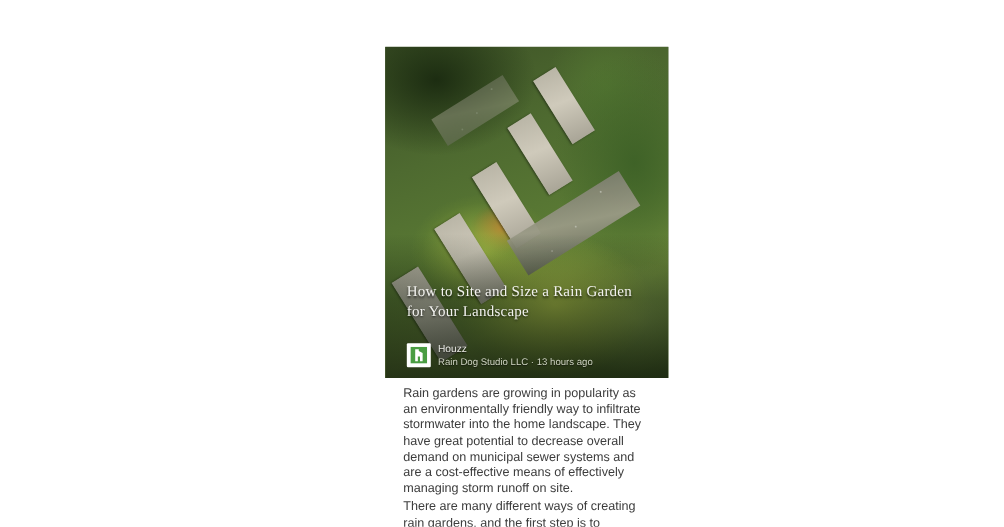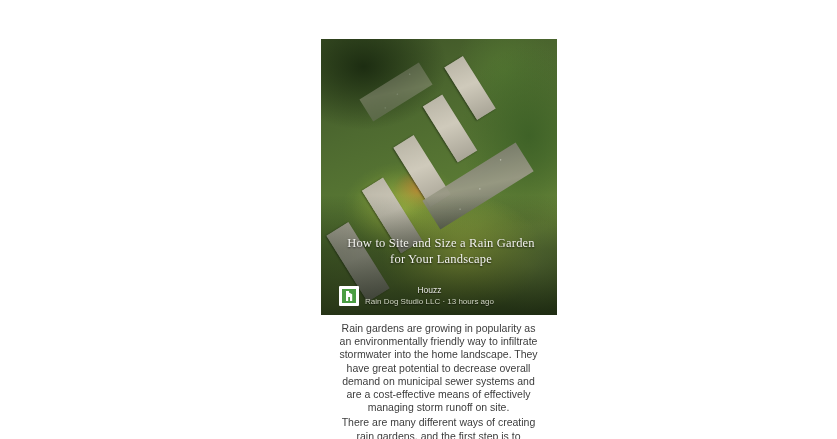--- a/index.html
+++ b/index.html
@@ -14,21 +14,20 @@
     font-family: "Liberation Sans", sans-serif;
     position: relative;
   }
 
   #page {
     position: absolute;
     left: 0; top: 0;
     width: 837px;
     height: 439px;
     background: #ffffff;
-    text-align: center;
   }
 
   
   #article-card {
     position: absolute;
     left: 321px;
     top: 39px;
     width: 236px;
     background: #ffffff;
   }

